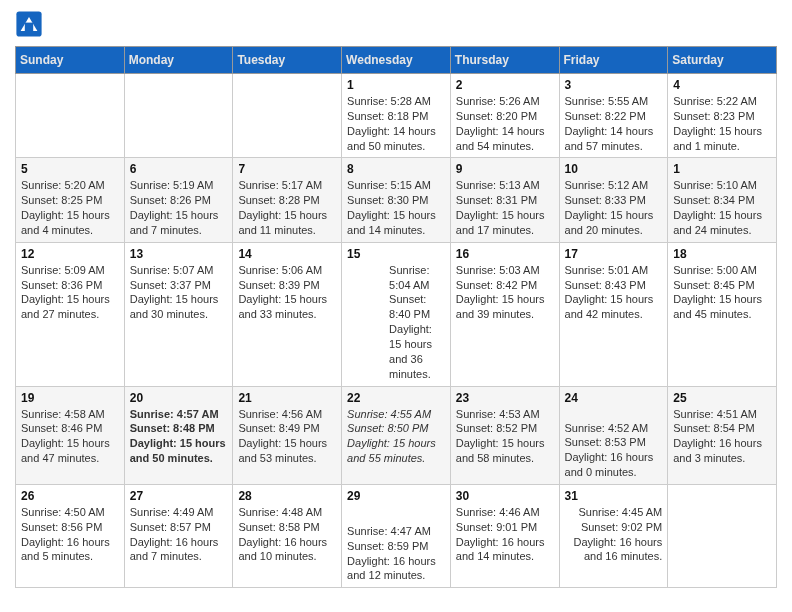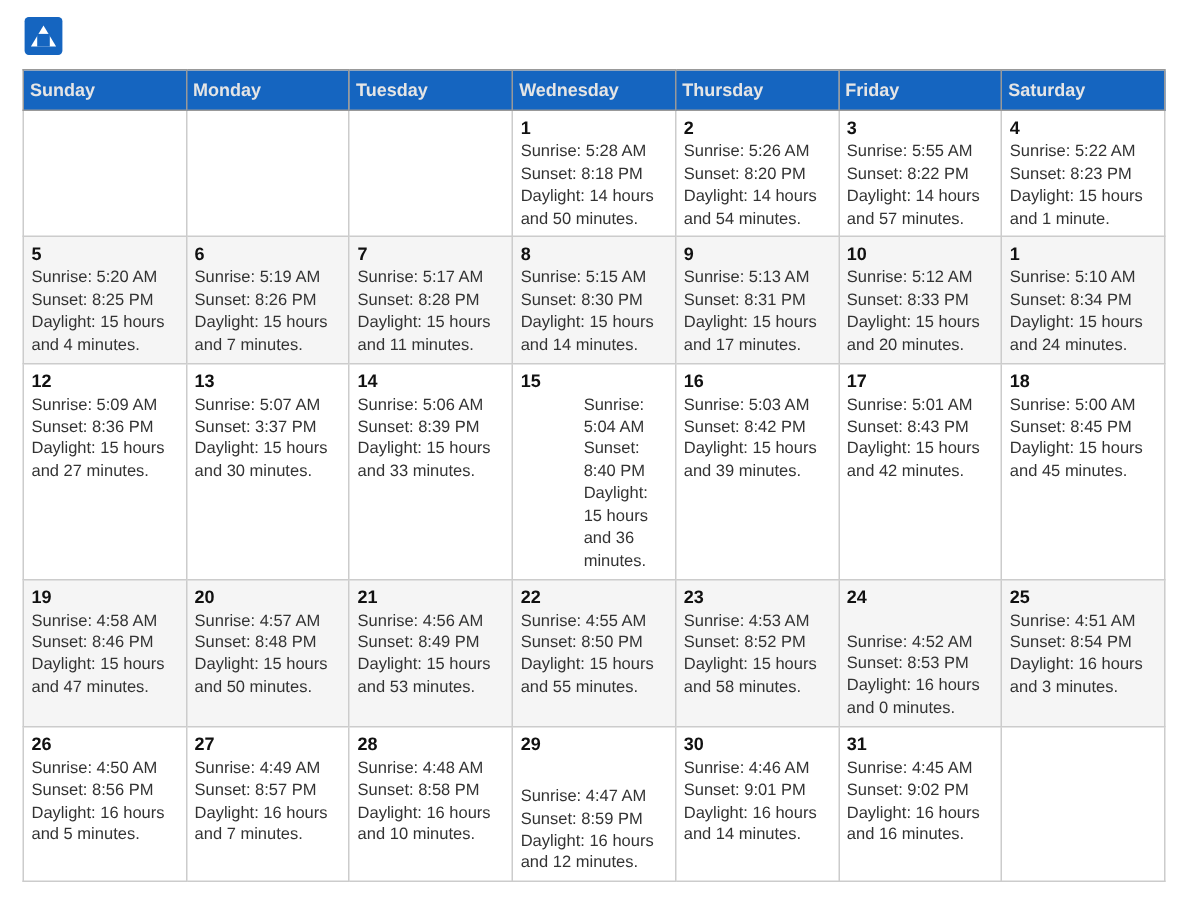--- a/index.html
+++ b/index.html
@@ -266,35 +266,35 @@
       <tr>
         <td>
           <span class="day-num">19</span>
           <div class="cell-info" style="white-space: pre-line;">Sunrise: 4:58 AM
 Sunset: 8:46 PM
 Daylight: 15 hours
 and 47 minutes.</div>
         </td>
         <td>
           <span class="day-num">20</span>
-          <div class="cell-info" style="white-space: pre-line;">Sunrise: 4:57 AM
+          <div class="cell-info" style="white-space: pre-line; font-weight: bold;">Sunrise: 4:57 AM
 Sunset: 8:48 PM
 Daylight: 15 hours
 and 50 minutes.</div>
         </td>
         <td>
           <span class="day-num">21</span>
           <div class="cell-info" style="white-space: pre-line;">Sunrise: 4:56 AM
 Sunset: 8:49 PM
 Daylight: 15 hours
 and 53 minutes.</div>
         </td>
         <td>
           <span class="day-num">22</span>
-          <div class="cell-info" style="white-space: pre-line;">Sunrise: 4:55 AM
+          <div class="cell-info" style="white-space: pre-line; font-style: italic;">Sunrise: 4:55 AM
 Sunset: 8:50 PM
 Daylight: 15 hours
 and 55 minutes.</div>
         </td>
         <td>
           <span class="day-num">23</span>
           <div class="cell-info" style="white-space: pre-line;">Sunrise: 4:53 AM
 Sunset: 8:52 PM
 Daylight: 15 hours
 and 58 minutes.</div>
@@ -345,21 +345,21 @@
         </td>
         <td>
           <span class="day-num">30</span>
           <div class="cell-info" style="white-space: pre-line;">Sunrise: 4:46 AM
 Sunset: 9:01 PM
 Daylight: 16 hours
 and 14 minutes.</div>
         </td>
         <td>
           <span class="day-num">31</span>
-          <div class="cell-info" style="white-space: pre-line;">Sunrise: 4:45 AM
+          <div class="cell-info" style="white-space: pre-line; text-align: right;">Sunrise: 4:45 AM
 Sunset: 9:02 PM
 Daylight: 16 hours
 and 16 minutes.</div>
         </td>
         <td class="empty"></td>
       </tr>
     </tbody>
 </table>
 
 </body></html>

